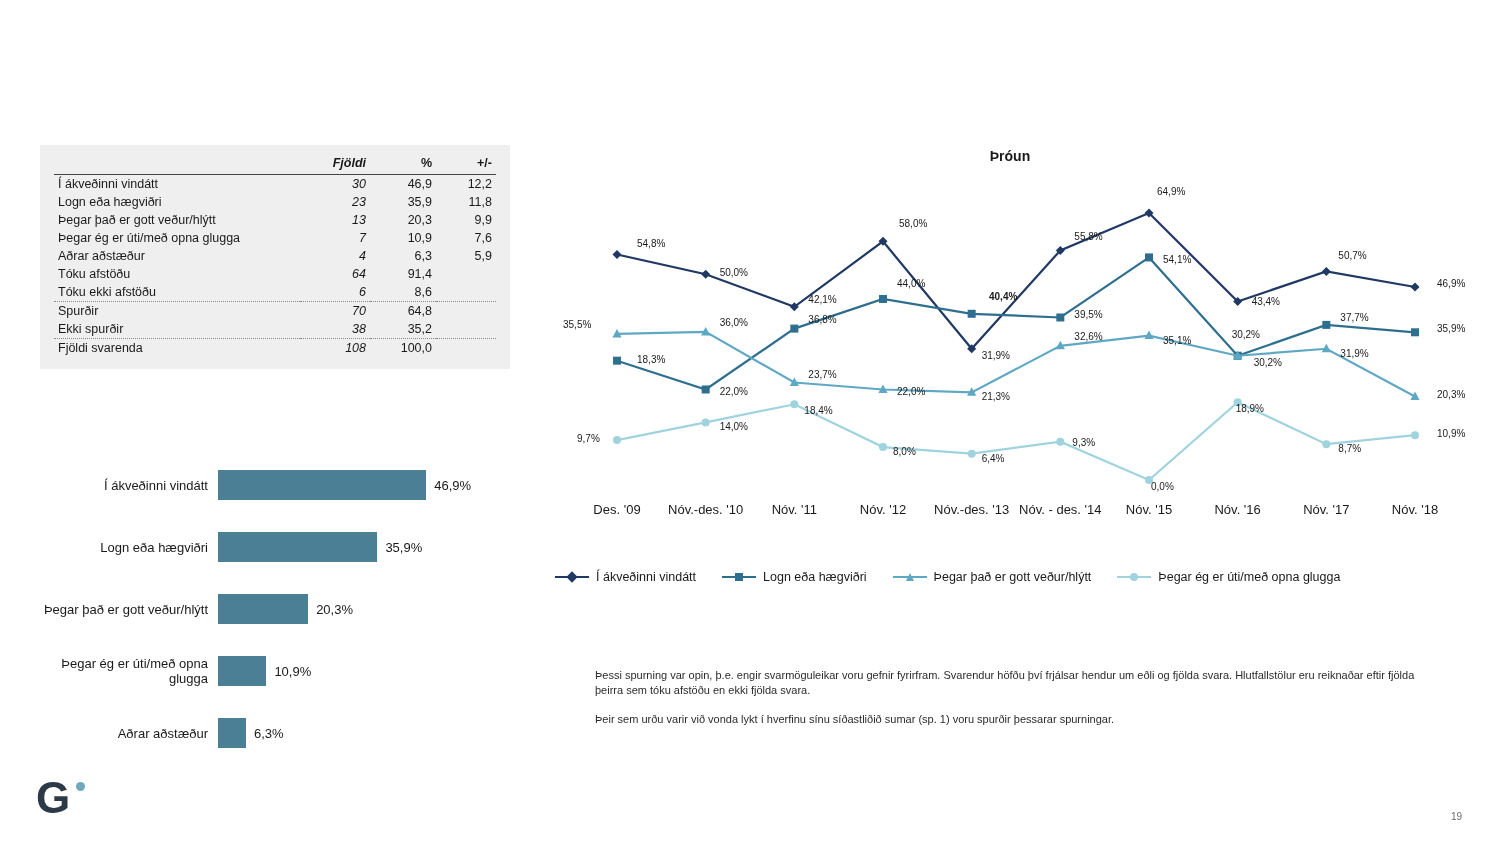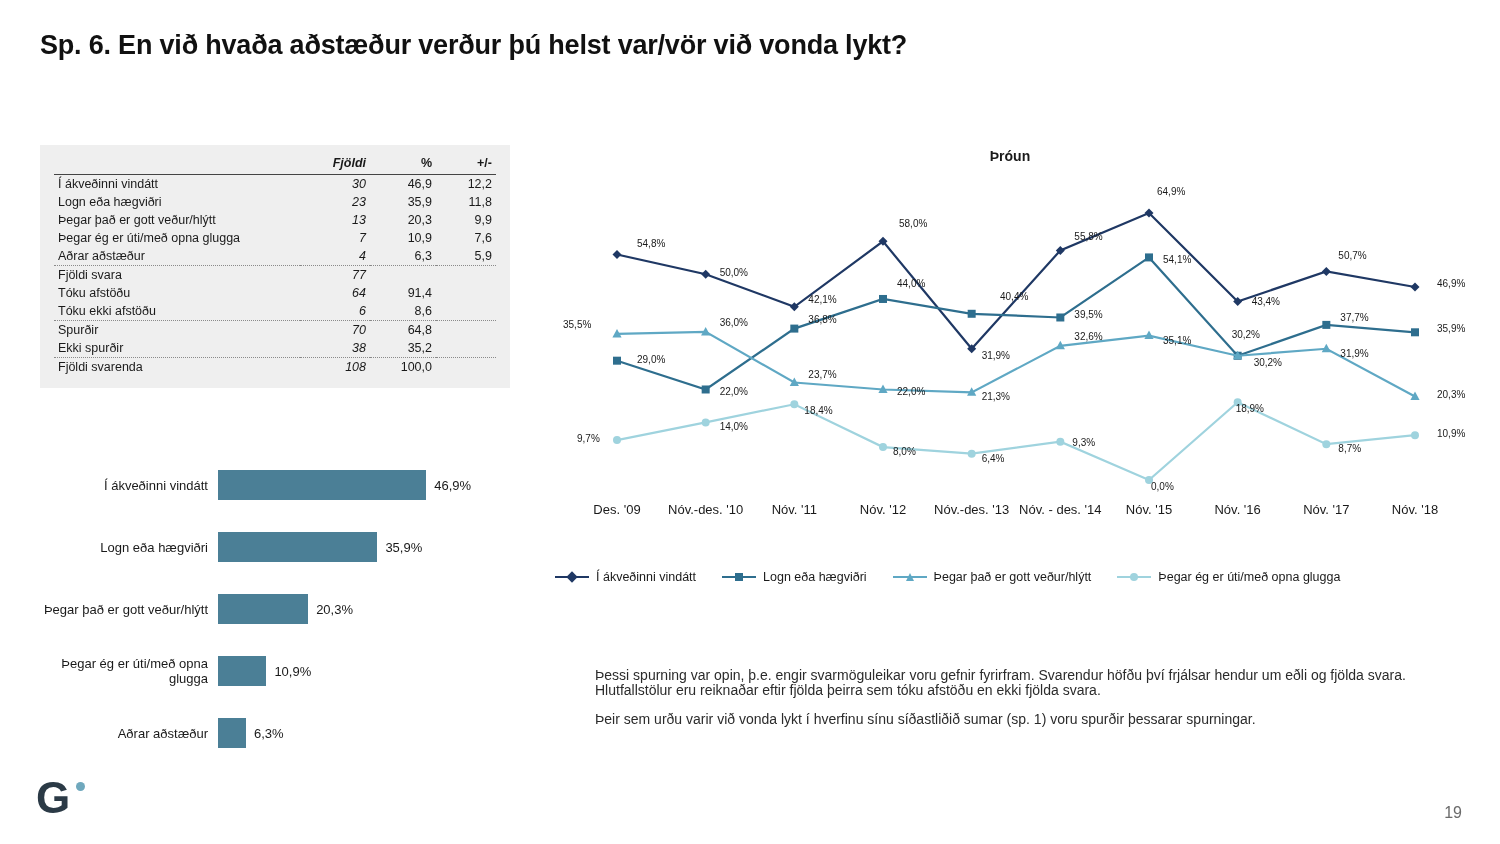--- a/index.html
+++ b/index.html
@@ -184,21 +184,21 @@
     width: 8px;
     height: 8px;
   }
 
   
   .notes {
     position: absolute;
     left: 595px;
     top: 668px;
     width: 840px;
-    font-size: 14px;
+    font-size: 11px;
     color: #2b2b2b;
     line-height: 15px;
   }
   .notes p { margin: 0 0 14px 0; }
 
   
   .logo {
     position: absolute;
     left: 36px;
     bottom: 22px;
@@ -218,30 +218,29 @@
     top: 6px;
     width: 9px;
     height: 9px;
     border-radius: 50%;
     background: #6fa8bd;
   }
   .pagenum {
     position: absolute;
     right: 38px;
     bottom: 22px;
-    font-size: 16px;
+    font-size: 10px;
     color: #6b6b6b;
   }
 </style>
 </head>
 <body>
 
 <div class="slide">
 
-  <div id="page-title">Sp. 6. En við hvaða aðstæður verður þú helst var/vör við vonda lykt?</div>
 
   <div class="table-wrap">
     <table class="stats">
       <thead>
         <tr class="head">
           <th class="lbl"></th>
           <th class="col-n">Fjöldi</th>
           <th class="col-p">%</th>
           <th class="col-d">+/-</th>
         </tr>
@@ -269,26 +268,20 @@
             <td class="lbl">Þegar ég er úti/með opna glugga</td>
             <td class="col-n">7</td>
             <td class="col-p">10,9</td>
             <td class="col-d">7,6</td>
           </tr>
           <tr>
             <td class="lbl">Aðrar aðstæður</td>
             <td class="col-n">4</td>
             <td class="col-p">6,3</td>
             <td class="col-d">5,9</td>
-          </tr>
-          <tr class="sep">
-            <td class="lbl">Fjöldi svara</td>
-            <td class="col-n">77</td>
-            <td class="col-p"></td>
-            <td class="col-d"></td>
           </tr>
           <tr>
             <td class="lbl">Tóku afstöðu</td>
             <td class="col-n">64</td>
             <td class="col-p">91,4</td>
             <td class="col-d"></td>
           </tr>
           <tr>
             <td class="lbl">Tóku ekki afstöðu</td>
             <td class="col-n">6</td>
@@ -407,25 +400,25 @@
         <div class="dlabel" style="left: 92px; top: 97.5371px;">54,8%</div>
         <div class="dlabel" style="left: 174.667px; top: 127.286px;">50,0%</div>
         <div class="dlabel" style="left: 263.333px; top: 153.789px;">42,1%</div>
         <div class="dlabel" style="left: 354px; top: 78.3714px;">58,0%</div>
         <div class="dlabel" style="left: 436.667px; top: 209.754px;">31,9%</div>
         <div class="dlabel" style="left: 529.333px; top: 91.4229px;">55,8%</div>
         <div class="dlabel" style="left: 612px; top: 45.9829px;">64,9%</div>
         <div class="dlabel" style="left: 706.667px; top: 156.44px;">43,4%</div>
         <div class="dlabel" style="left: 793.333px; top: 110.406px;">50,7%</div>
         <div class="dlabel" style="left: 892px; top: 138.04px;">46,9%</div>
-        <div class="dlabel" style="left: 92px; top: 213.686px;">29,0%</div>
+        <div class="dlabel" style="left: 92px; top: 213.686px;">18,3%</div>
         <div class="dlabel" style="left: 174.667px; top: 246.486px;">22,0%</div>
         <div class="dlabel" style="left: 263.333px; top: 173.594px;">36,8%</div>
         <div class="dlabel" style="left: 352px; top: 137.971px;">44,0%</div>
-        <div class="dlabel" style="left: 455px; top: 150.783px;">40,4%</div>
+        <div class="dlabel" style="left: 444px; top: 150.783px; font-weight: bold;">40,4%</div>
         <div class="dlabel" style="left: 529.333px; top: 169px;">39,5%</div>
         <div class="dlabel" style="left: 618px; top: 114.417px;">54,1%</div>
         <div class="dlabel" style="left: 708.667px; top: 216.749px;">30,2%</div>
         <div class="dlabel" style="left: 795.333px; top: 171.891px; text-align: right;">37,7%</div>
         <div class="dlabel" style="left: 892px; top: 183.297px;">35,9%</div>
         <div class="dlabel" style="left: 18px; top: 178.943px;">35,5%</div>
         <div class="dlabel" style="left: 174.667px; top: 176.886px;">36,0%</div>
         <div class="dlabel" style="left: 263.333px; top: 229.491px;">23,7%</div>
         <div class="dlabel" style="left: 352px; top: 246.486px;">22,0%</div>
         <div class="dlabel" style="left: 436.667px; top: 251.366px;">21,3%</div>

